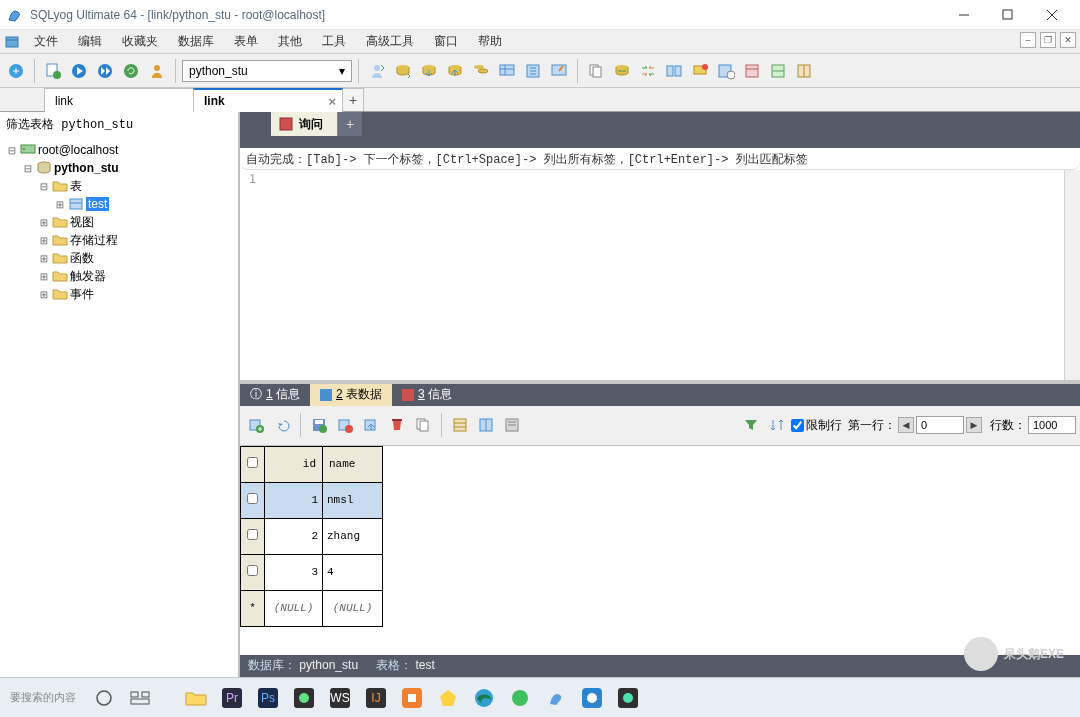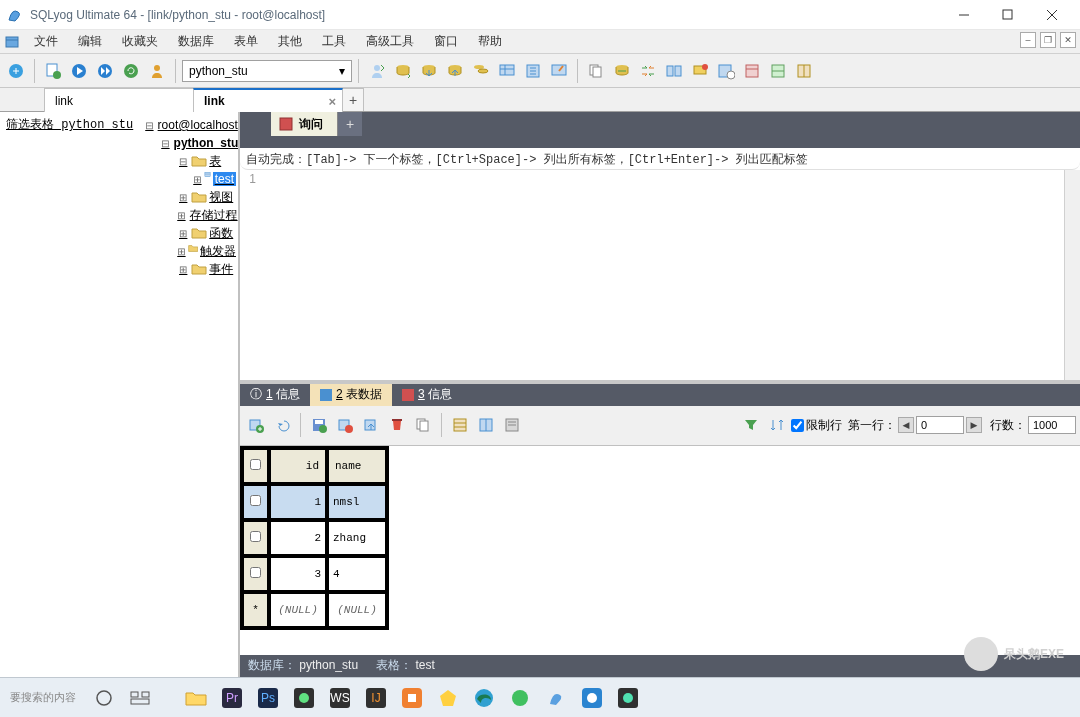--- a/index.html
+++ b/index.html
@@ -27,21 +27,21 @@
 
 
 .conn-tabs { height: 24px; background: #f0f0f0; display: flex; border-bottom: 1px solid #a0a0a0; padding-left: 44px; }
 .ctab { height: 24px; padding: 0 10px; display: flex; align-items: center; border: 1px solid #c0c0c0; border-bottom: 0; margin-right: -1px; background: #fff; min-width: 150px; position: relative; }
 .ctab.active { background: #fff; border-top: 2px solid #1a6fc9; font-weight: bold; }
 .ctab .close { position: absolute; right: 6px; font-size: 13px; color: #888; }
 .ctab-add { width: 22px; display: flex; align-items: center; justify-content: center; border: 1px solid #c0c0c0; border-bottom:0; background:#f4f4f4; font-size: 14px; color:#555;}
 
 
 .main { display: flex; height: calc(717px - 30px - 24px - 34px - 24px - 40px); }
-.left-panel { width: 240px; border-right: 2px solid #c0c0c0; display: flex; flex-direction: row; background: #fff; text-decoration: underline; }
+.left-panel { width: 240px; border-right: 2px solid #c0c0c0; display: flex; flex-direction: column; background: #fff; }
 .filter-title { font-family: "Courier New", monospace; padding: 4px 6px; }
 .filter-input { margin: 2px 6px 4px 6px; height: 20px; border: 1px solid #bcbcbc; padding: 0 4px; color: #888; }
 .tree { flex: 1; overflow: auto; padding: 4px 2px; font-family: "SimSun","Courier New", monospace; }
 .tree-row { display: flex; align-items: center; height: 18px; white-space: nowrap; }
 .tree-row .exp { width: 12px; text-align: center; color: #666; font-family: Arial; font-size: 10px; margin-right: 2px; }
 .tree-row .ticon { width: 16px; height: 16px; margin-right: 2px; }
 .tree-row .tlabel.sel { background: #2d89ef; color: #fff; padding: 0 2px; }
 .tree-row .tlabel.bold { font-weight: bold; }
 .lvl1 { padding-left: 4px; }
 .lvl2 { padding-left: 20px; }
@@ -75,21 +75,21 @@
 
 
 .rtoolbar { height: 40px; background: #f0f0f0; border-bottom: 1px solid #c0c0c0; display: flex; align-items: center; padding: 0 4px; gap: 2px; }
 .rtoolbar .spacer { flex: 1; }
 .rtoolbar input[type=text] { width: 48px; height: 18px; border: 1px solid #a0a0a0; padding: 0 4px; font-size: 11px; text-align:left; }
 .navarrow { width:16px; height:16px; background:#ddd; border:1px solid #aaa; display:flex; align-items:center; justify-content:center; font-size:9px; color:#444;}
 
 
 .grid-wrap { flex: 1; background: #fff; overflow: auto; }
 table.grid { border-collapse: collapse; }
-.grid th, .grid td { border: 4px solid #000000; height: 36px; font-family: "Courier New","SimSun",monospace; font-size: 11px; }
+.grid th, .grid td { border: 1px solid #000000; height: 36px; font-family: "Courier New","SimSun",monospace; font-size: 11px; }
 .grid th { background: #ece9d8; padding: 0 6px; text-align: left; font-weight: normal;}
 .grid td { padding: 0 4px; }
 .grid .rowh { width: 18px; text-align:center; background:#ece9d8;}
 .grid .chk { width:18px; text-align:center; background:#ece9d8;}
 .grid .idcol { width: 58px; text-align: right; }
 .grid .namecol { width: 60px; text-align: left; }
 .grid tr.selrow td { background: #c8dcf0; }
 .grid .null { font-style: italic; color: #666; text-align:center;}
 .grid input[type=checkbox]{ width:11px; height:11px; }
 

